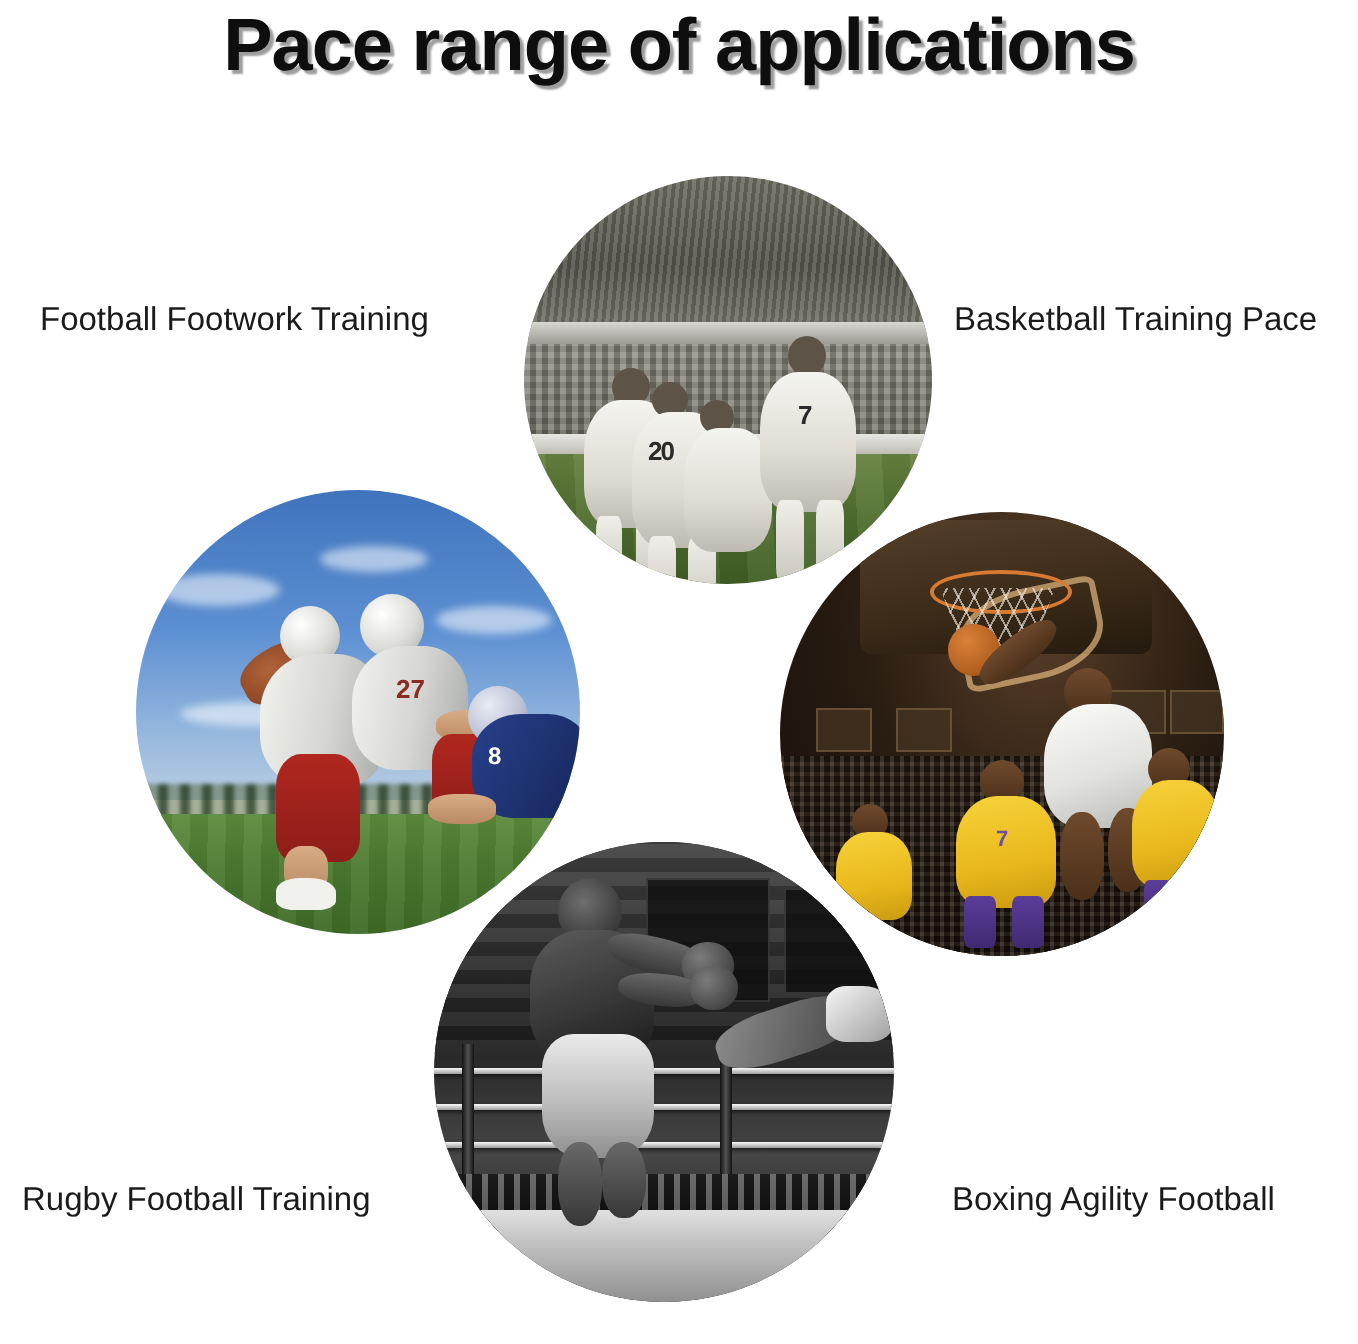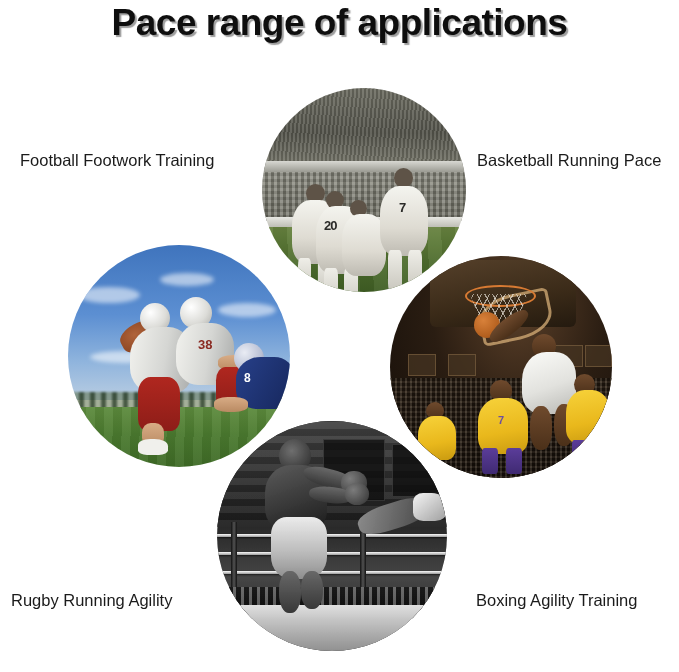--- a/index.html
+++ b/index.html
@@ -356,21 +356,21 @@
     <div class="layer ball" style="left:52px;top:78px;width:40px;height:27px;"></div>
     <div class="layer skin" style="left:72px;top:86px;width:34px;height:15px;"></div>
     <div class="layer helmet" style="left:72px;top:58px;width:30px;height:30px;"></div>
     <div class="layer wjersey" style="left:62px;top:82px;width:62px;height:66px;"></div>
     <div class="layer redpants" style="left:70px;top:132px;width:42px;height:54px;"></div>
     <div class="layer skin" style="left:74px;top:178px;width:22px;height:24px;"></div>
     <div class="layer shoe" style="left:70px;top:194px;width:30px;height:16px;"></div>
 
     <div class="layer helmet" style="left:112px;top:52px;width:32px;height:32px;"></div>
     <div class="layer wjersey" style="left:108px;top:78px;width:58px;height:62px;"></div>
-    <div class="layer num" style="left:130px;top:92px;color:#8a2a22;font-size:13px;font-weight:bold;">38</div>
+    <div class="layer num" style="left:130px;top:92px;color:#8a2a22;font-size:13px;font-weight:bold;">27</div>
     <div class="layer skin" style="left:150px;top:110px;width:38px;height:16px;"></div>
     <div class="layer redpants" style="left:148px;top:122px;width:32px;height:44px;"></div>
 
     <div class="layer helmet-blue" style="left:166px;top:98px;width:30px;height:30px;"></div>
     <div class="layer bluejersey" style="left:168px;top:112px;width:58px;height:52px;"></div>
     <div class="layer num" style="left:176px;top:126px;color:#ffffff;font-size:12px;font-weight:bold;">8</div>
     <div class="layer skin" style="left:146px;top:152px;width:34px;height:15px;"></div>
   </div>
 </div>
 
@@ -436,17 +436,17 @@
     <div class="layer limb" style="left:62px;top:150px;width:22px;height:42px;"></div>
     <div class="layer limb" style="left:84px;top:150px;width:22px;height:38px;"></div>
 
     <div class="layer leg-up" style="left:140px;top:82px;width:72px;height:26px;transform:rotate(-18deg);"></div>
     <div class="layer boot" style="left:196px;top:72px;width:34px;height:28px;"></div>
   </div>
 </div>
 
 <div class="app-label" id="label-football">Football Footwork Training</div>
 
-<div class="app-label" id="label-basketball">Basketball Running Pace</div>
-
-<div class="app-label" id="label-rugby">Rugby Running Agility</div>
-
-<div class="app-label" id="label-boxing">Boxing Agility Training</div>
+<div class="app-label" id="label-basketball">Basketball Training Pace</div>
+
+<div class="app-label" id="label-rugby">Rugby Football Training</div>
+
+<div class="app-label" id="label-boxing">Boxing Agility Football</div>
 
 </body></html>

